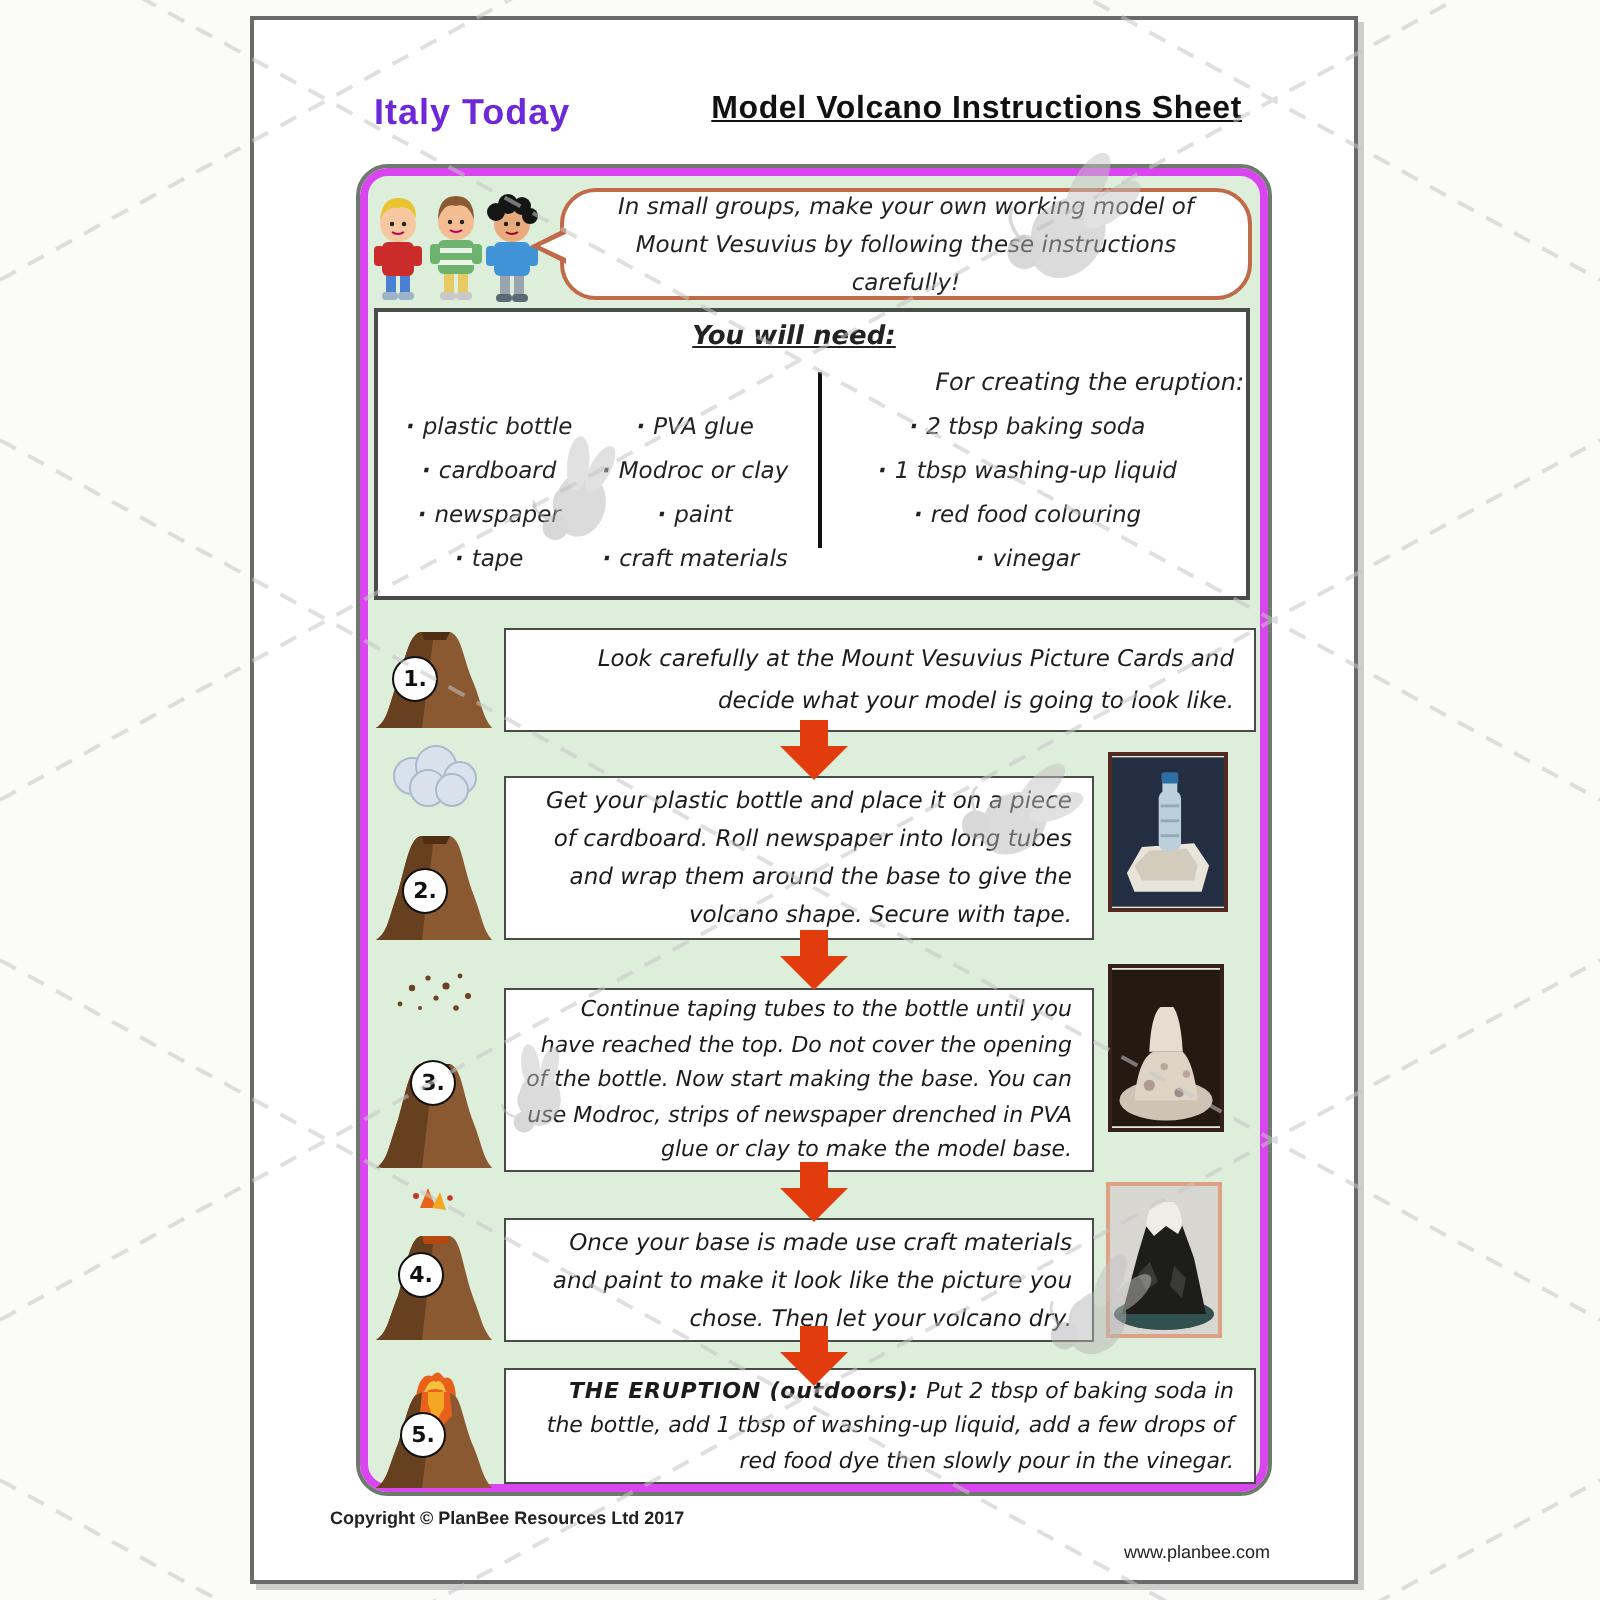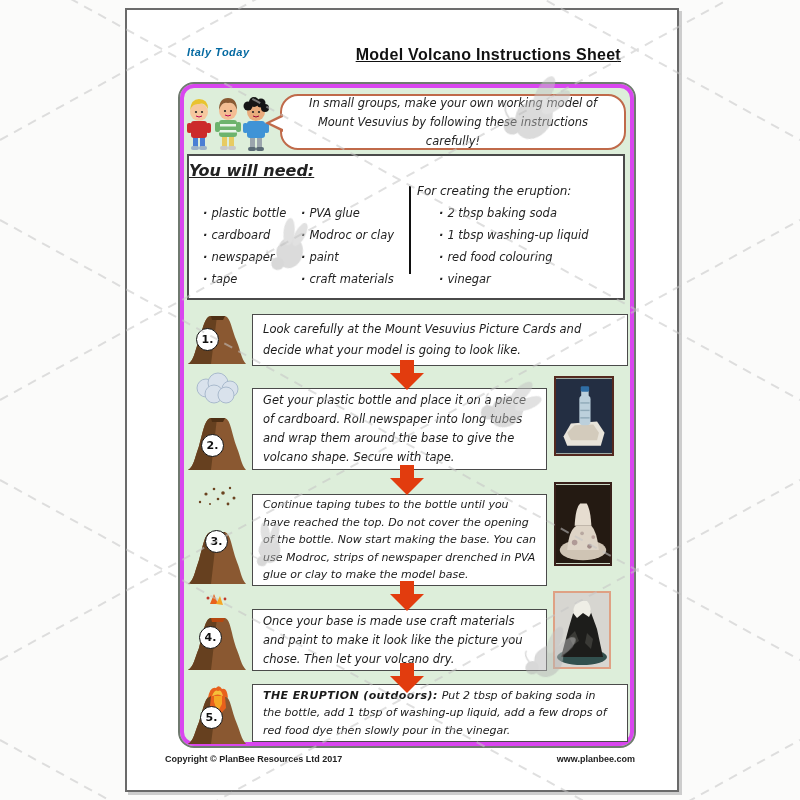--- a/index.html
+++ b/index.html
@@ -14,21 +14,21 @@
 
   
   .sheet {
     position:absolute; left:125px; top:8px; width:554px; height:784px;
     background:#ffffff; border:2px solid #6a6a6a;
     box-shadow:3px 3px 0 rgba(120,120,120,0.35);
   }
   .hdr-left {
     position:absolute; left:60px; top:36px;
     font-family:"Liberation Sans", sans-serif;
-    font-weight:bold; font-size:11px; letter-spacing:0.5px; color:#0369a1;font-style:italic;
+    font-weight:bold; font-size:18px; letter-spacing:0.5px; color:#6d28d9;
   }
   .hdr-right {
     position:absolute; right:56px; top:36px;
     font-family:"Liberation Sans", sans-serif;
     font-weight:bold; font-size:16px; letter-spacing:0.3px; color:#111;text-decoration:underline;
   }
 
   
   .green-box {
     position:absolute; left:53px; top:74px; width:454px; height:662px;
@@ -58,36 +58,36 @@
   }
   .kids { position:absolute; left:0px; top:4px; width:90px; height:62px; }
 
   
   .materials {
     position:absolute; left:3px; top:66px; width:438px; height:146px;
     background:#fff; border:2px solid #4a4a4a;
     font-style:italic; color:#222;
   }
   .mat-title {
-    position:absolute; left:0; right:18px; top:5px; text-align:left;
-    font-size:16px; font-weight:bold; text-decoration:underline;
+    position:absolute; left:0; right:18px; top:5px; text-align:center;
+    font-size:13px; font-weight:bold; text-decoration:underline;
   }
   .mat-head-left  { position:absolute; left:0;  top:28px; width:215px; text-align:center; font-size:12px; }
-  .mat-head-right { position:absolute; left:228px; top:28px; width:205px; text-align:left; font-size:12px; }
+  .mat-head-right { position:absolute; left:228px; top:28px; width:205px; text-align:right; font-size:12px; }
   .mat-divider { position:absolute; left:220px; top:30px; width:2px; height:88px; background:#111; }
-  .mat-list { list-style:none; position:absolute; font-size:11.5px; line-height:22px; }
+  .mat-list { list-style:none; position:absolute; font-size:11.5px; line-height:22px;text-align:center; }
   .mat-list li::before { content:"· "; font-weight:bold; }
   .mat-c1 { left:14px; top:46px; }
   .mat-c2 { left:112px; top:46px; }
   .mat-c3 { left:250px; top:46px; }
 
   
   .step-box {
     position:absolute; background:#fff; border:1.5px solid #4a4a4a;
-    display:flex; align-items:center; justify-content:center; text-align:left;
+    display:flex; align-items:center; justify-content:center; text-align:right;
     font-style:italic; font-size:11.5px; color:#1b1b1b; padding:2px 10px;
   }
   .s1 { left:68px;  top:226px; width:376px; height:52px; line-height:21px; }
   .s2 { left:68px;  top:300px; width:295px; height:82px; line-height:19px; }
   .s3 { left:68px;  top:406px; width:295px; height:92px; line-height:17.5px; font-size:11px; }
   .s4 { left:68px;  top:521px; width:295px; height:62px; line-height:19px; }
   .s5 { left:68px;  top:596px; width:376px; height:58px; line-height:17.5px; font-size:11px; }
   .bold-prefix { font-weight:bold; font-style:italic; margin-right:4px; letter-spacing:0.4px; }
 
   .icon-wrap { position:absolute; }
@@ -121,22 +121,22 @@
   .p3 { left:370px; top:394px; width:58px; height:84px; border:2px solid #38201a; }
   .p4 { left:369px; top:503px; width:58px; height:78px; border:2px solid #dfa184; }
   .photo svg { display:block; width:100%; height:100%; }
 
   
   .ftr-left {
     position:absolute; left:38px; top:744px;
     font-family:"Liberation Sans", sans-serif; font-weight:bold; font-size:9px; color:#222;
   }
   .ftr-right {
-    position:absolute; right:42px; top:744px;
-    font-family:"Liberation Sans", sans-serif; font-weight:bold; font-size:9px; color:#222;
+    position:absolute; right:42px; top:761px;
+    font-family:"Liberation Sans", sans-serif; font-weight:normal; font-size:9px; color:#222;
   }
 
   
   .watermark {
     position:absolute; left:0; top:0; width:800px; height:800px;
     z-index:60; pointer-events:none;
   }
 </style>
 </head>
 <body>

